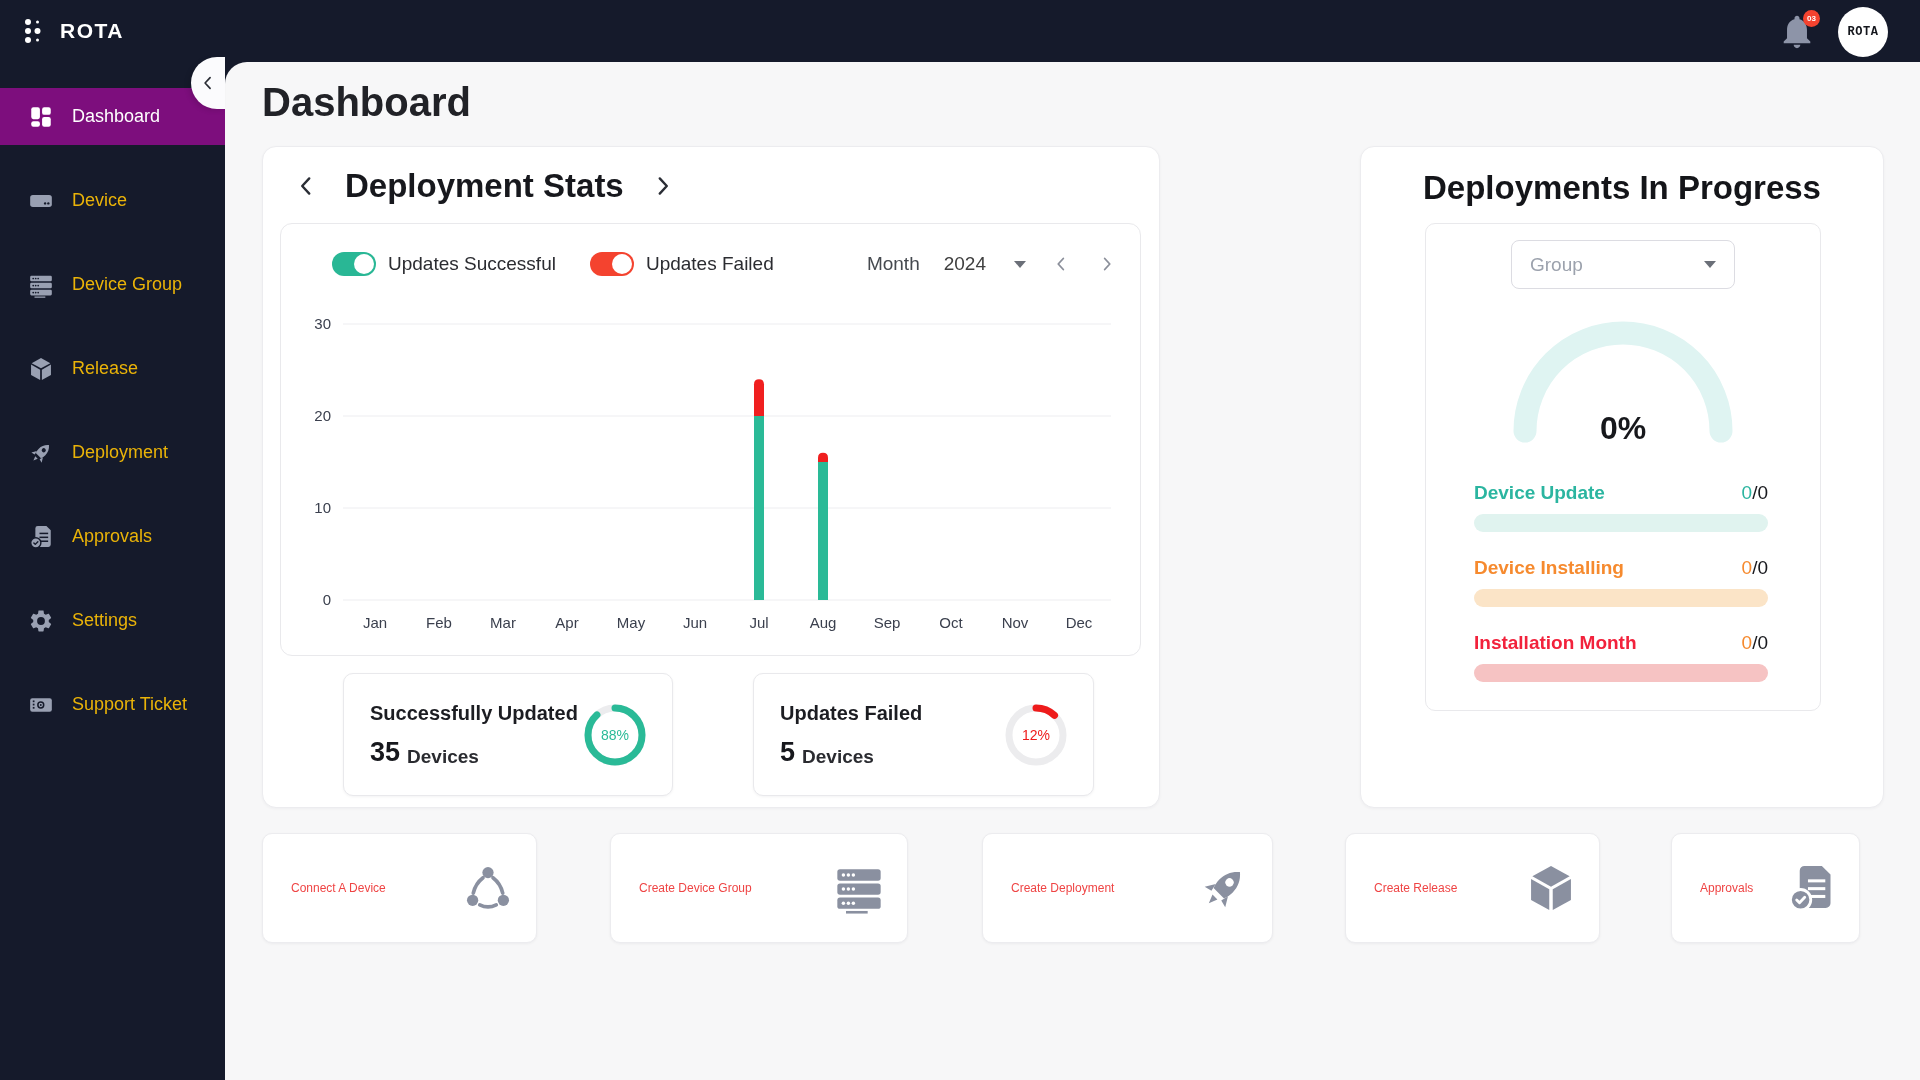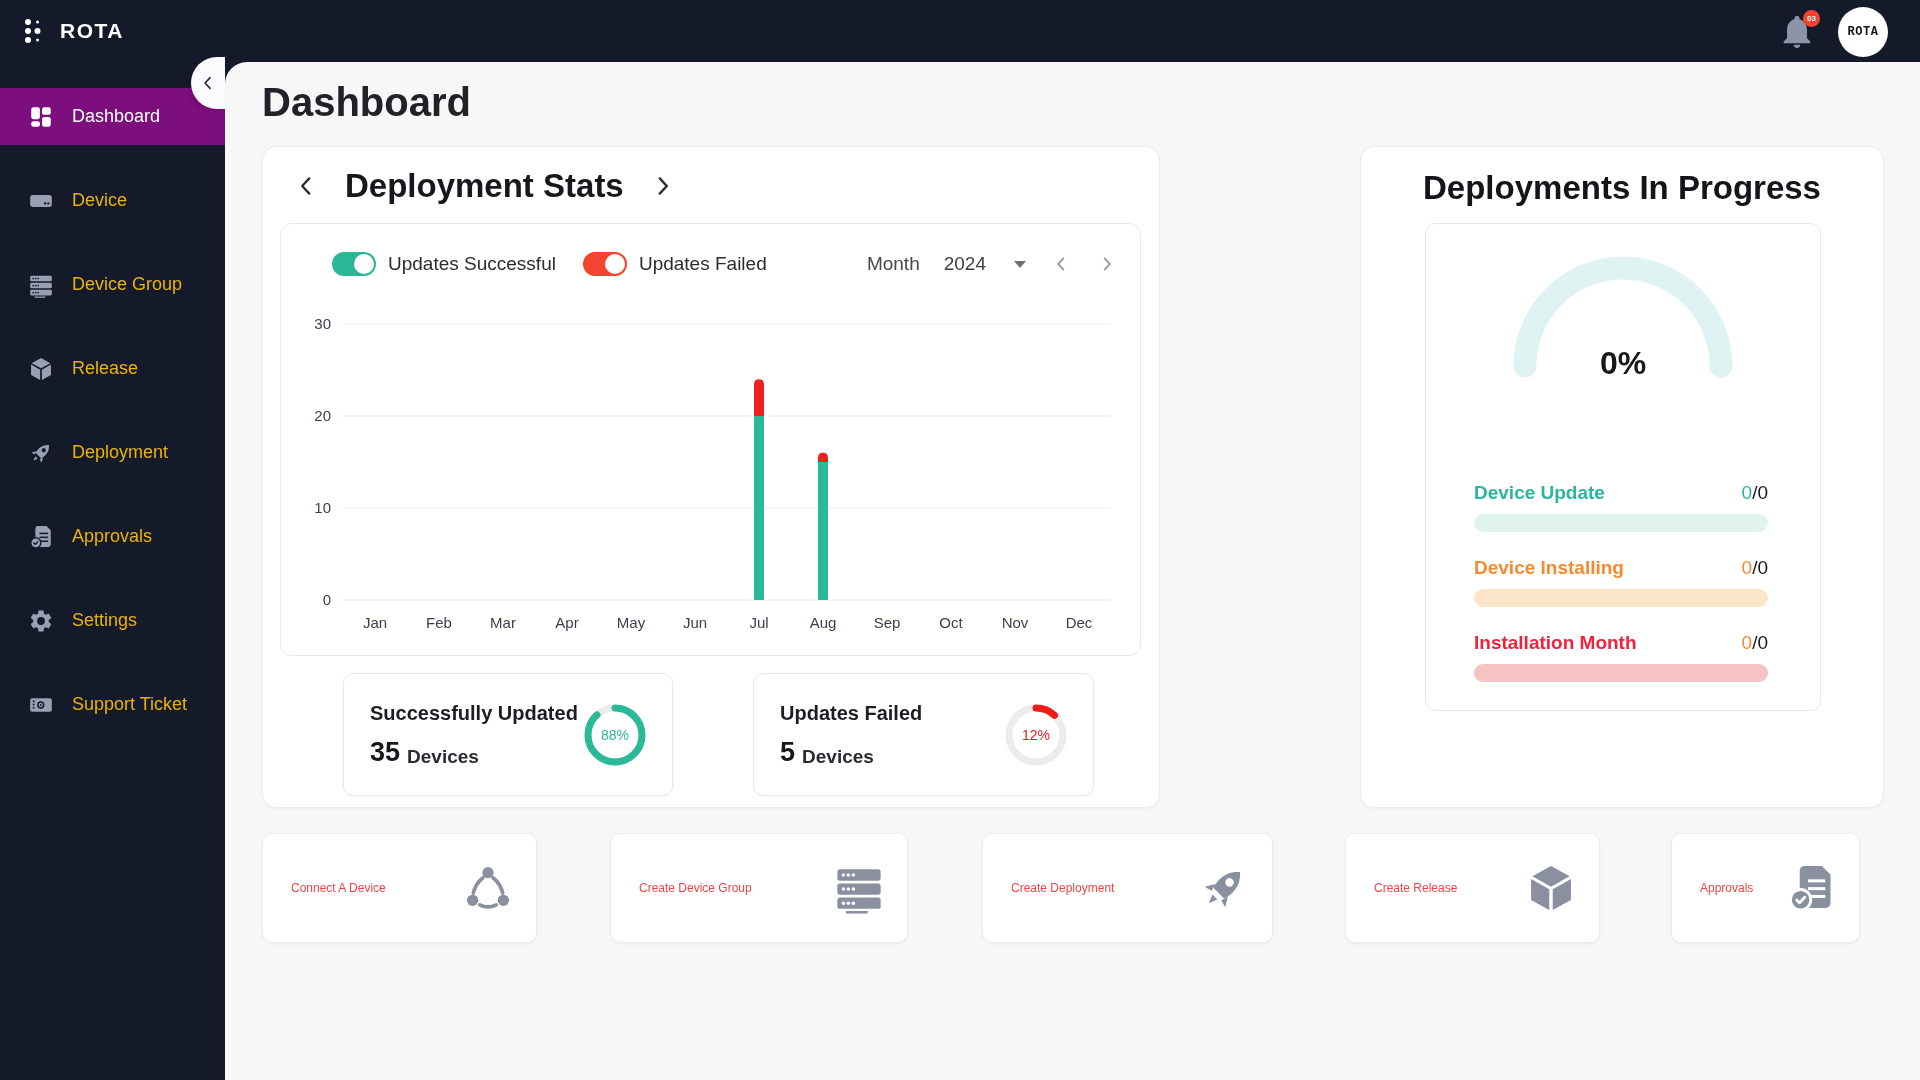--- a/index.html
+++ b/index.html
@@ -245,21 +245,21 @@
       <span class="stats-title">Deployment Stats</span>
       <button class="chev-btn">
         <svg viewBox="0 0 24 24" width="26" height="26">
             <polyline points="9 5 15.5 12 9 19" fill="none" stroke="currentColor" stroke-width="2.2" stroke-linecap="round" stroke-linejoin="round"></polyline>
           </svg>
       </button>
     </div>
 
     <div class="chart-panel">
       <div class="chart-controls">
-        <div class="toggle-group" style="margin-right:27px;padding-left:23px;">
+        <div class="toggle-group" style="margin-right:34px;padding-left:23px;">
           <span class="toggle" id="tog0" style="background: rgb(41, 183, 149);">
               <span class="knob"></span>
             </span>
           <span class="toggle-label">Updates Successful</span>
         </div>
         <div class="toggle-group">
           <span class="toggle" id="tog1" style="background: rgb(244, 67, 47);">
               <span class="knob"></span>
             </span>
           <span class="toggle-label">Updates Failed</span>
@@ -337,20 +337,24 @@
         <circle cx="33" cy="33" r="27" fill="none" stroke="#ECECEE" stroke-width="7"></circle>
         <circle class="donut-val" cx="33" cy="33" r="27" fill="none" stroke-width="7" stroke-linecap="round" transform="rotate(-90 33 33)" stroke="#EE1B1B" stroke-dasharray="20.357520395261858 169.64600329384882"></circle>
         <text x="33" y="38" text-anchor="middle" font-size="14" fill="#EE1B1B">12%</text>
       </svg>
     </div>
   </section>
 
   <section class="card prog-card">
     <div class="prog-title">Deployments In Progress</div>
     <div class="prog-panel">
+      <div class="group-select">
+        <span>Group</span>
+        <span class="caret"></span>
+      </div>
       <div class="gauge-wrap">
         <svg width="240" height="135" viewBox="0 0 240 135">
           <path d="M22 118 A98 98 0 0 1 218 118" fill="none" stroke="#DFF4F2" stroke-width="23" stroke-linecap="round"></path>
           <text x="120" y="126" text-anchor="middle" font-size="32" font-weight="bold" fill="#17181c">0%</text>
         </svg>
       </div>
       <div class="prog-rows" id="progRows">
           <div class="prog-row">
             <div class="prog-line">
               <span class="prog-label" style="color:#2BB5A0">Device Update</span>

